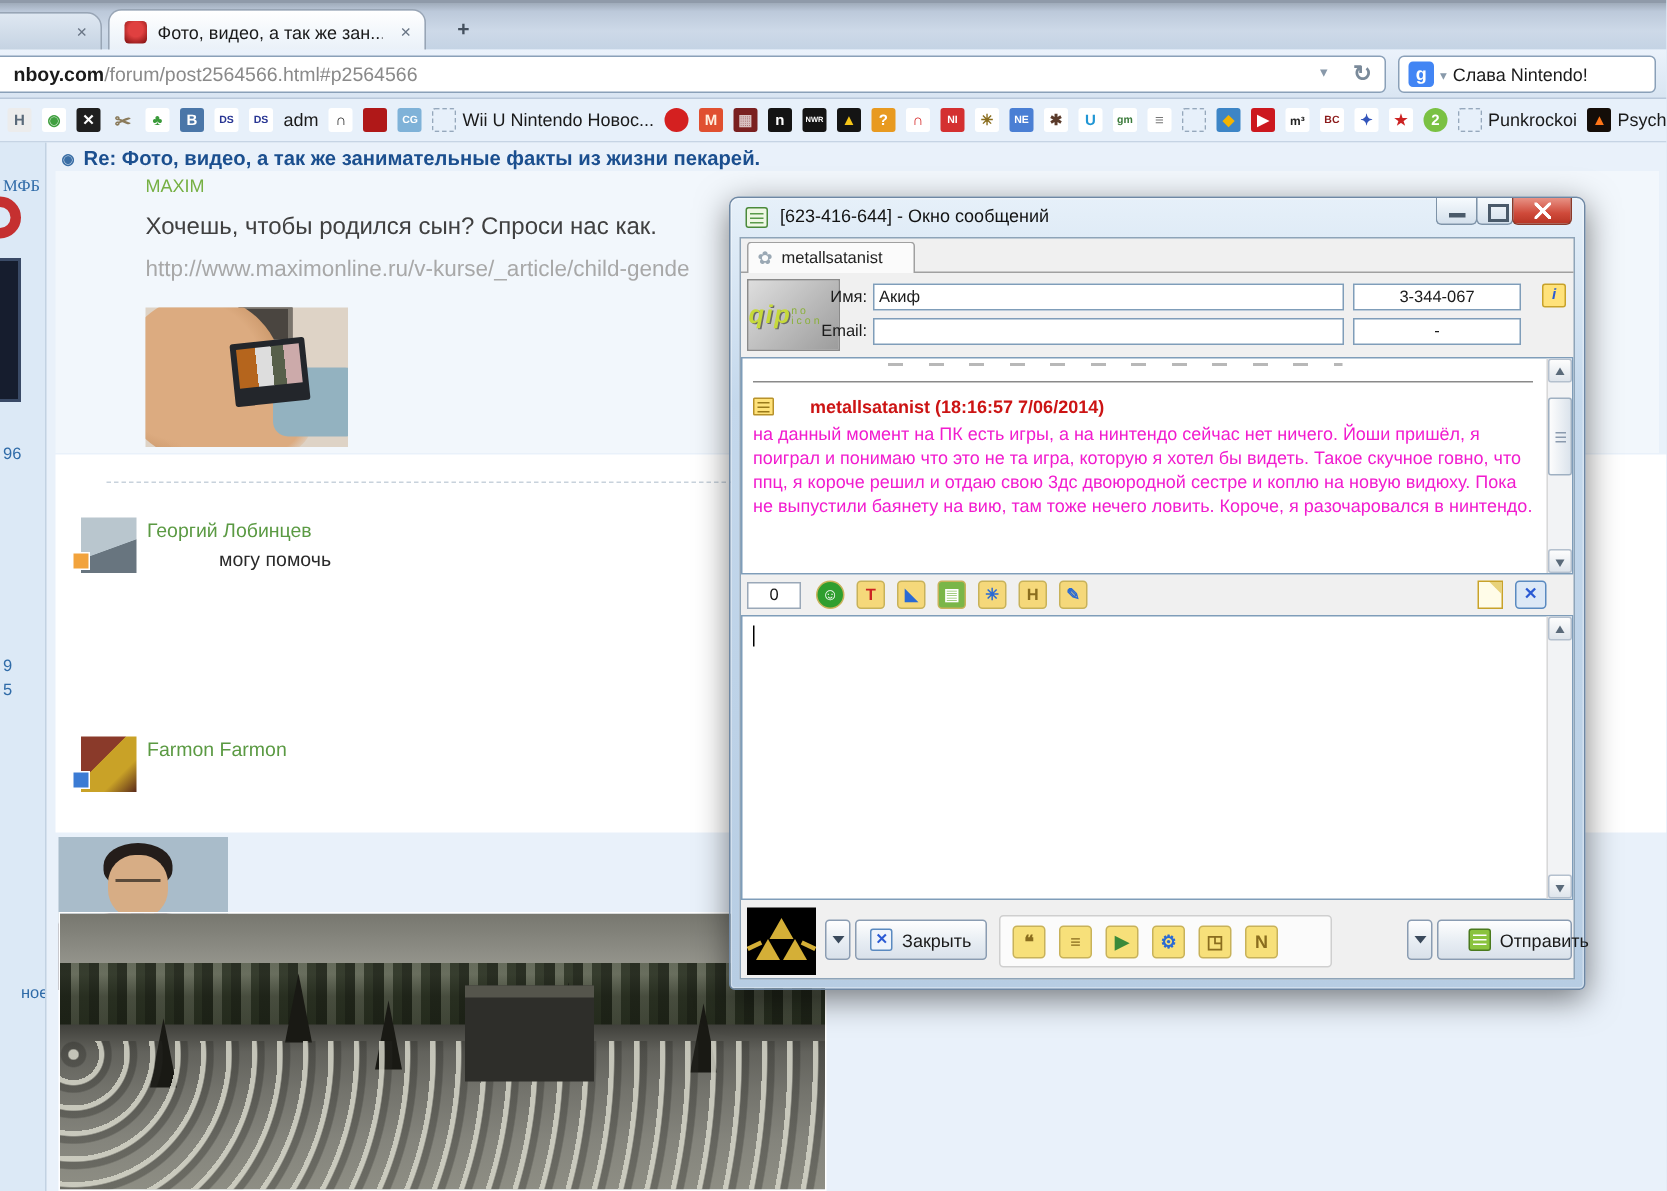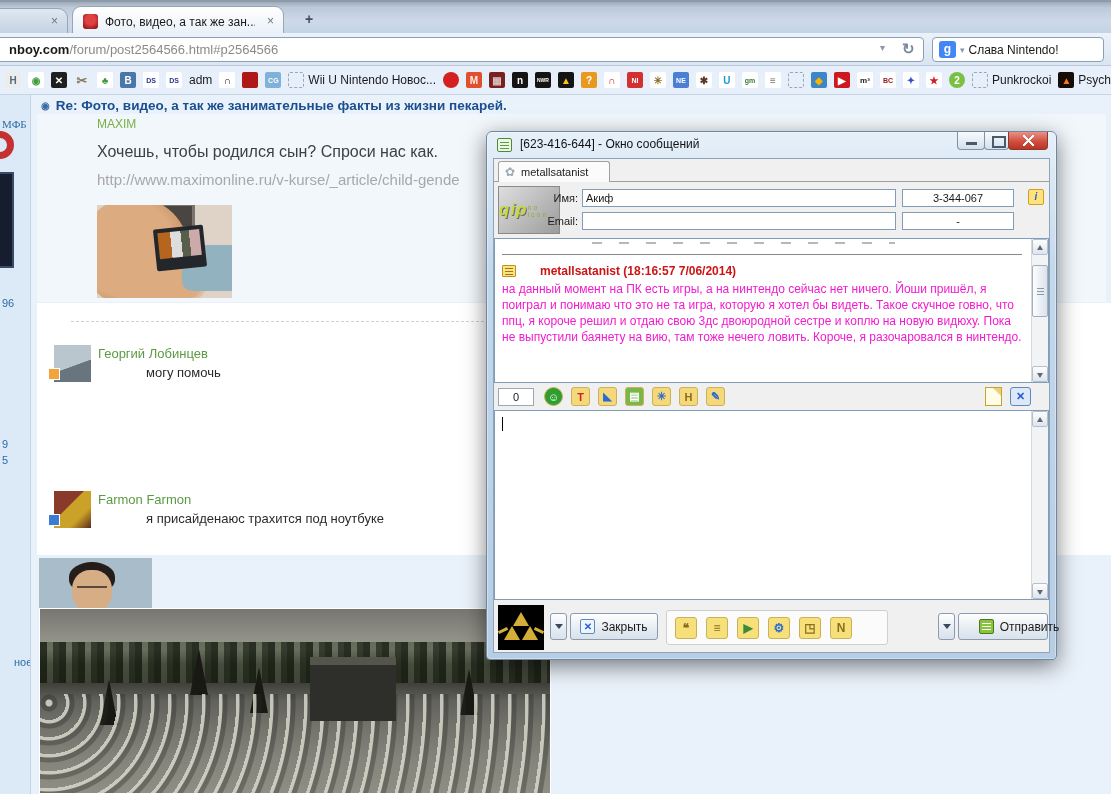--- a/index.html
+++ b/index.html
@@ -485,21 +485,20 @@
   <div class="comment" style="top:250px; height:60px;">
     <span class="c-avatar" style="background:linear-gradient(160deg,#b9c6ce 0 55%,#68757f 56%);"></span>
     <span class="c-badge" style="background:#f2a33c;"></span>
     <a class="c-name">Георгий Лобинцев</a>
     <span class="c-text">могу помочь</span>
   </div>
   <div class="comment" style="top:396px; height:60px;">
     <span class="c-avatar" style="background:linear-gradient(135deg,#8a3a2a 0 40%,#c9a227 41% 70%,#5a2a1a);"></span>
     <span class="c-badge" style="background:#3b7bd4;"></span>
     <a class="c-name">Farmon Farmon</a>
-    <span class="c-text">я присайденаюс трахится под ноутбуке</span>
   </div>
 
   <div class="ceo">
     <span class="ceo-hair"></span>
       <span class="ceo-face"></span>
       <span class="ceo-glass"></span>
       <span class="ceo-body"></span>
   </div>
   <div class="crowd">
     <span class="flag" style="left:150px; top:40px;"></span>

